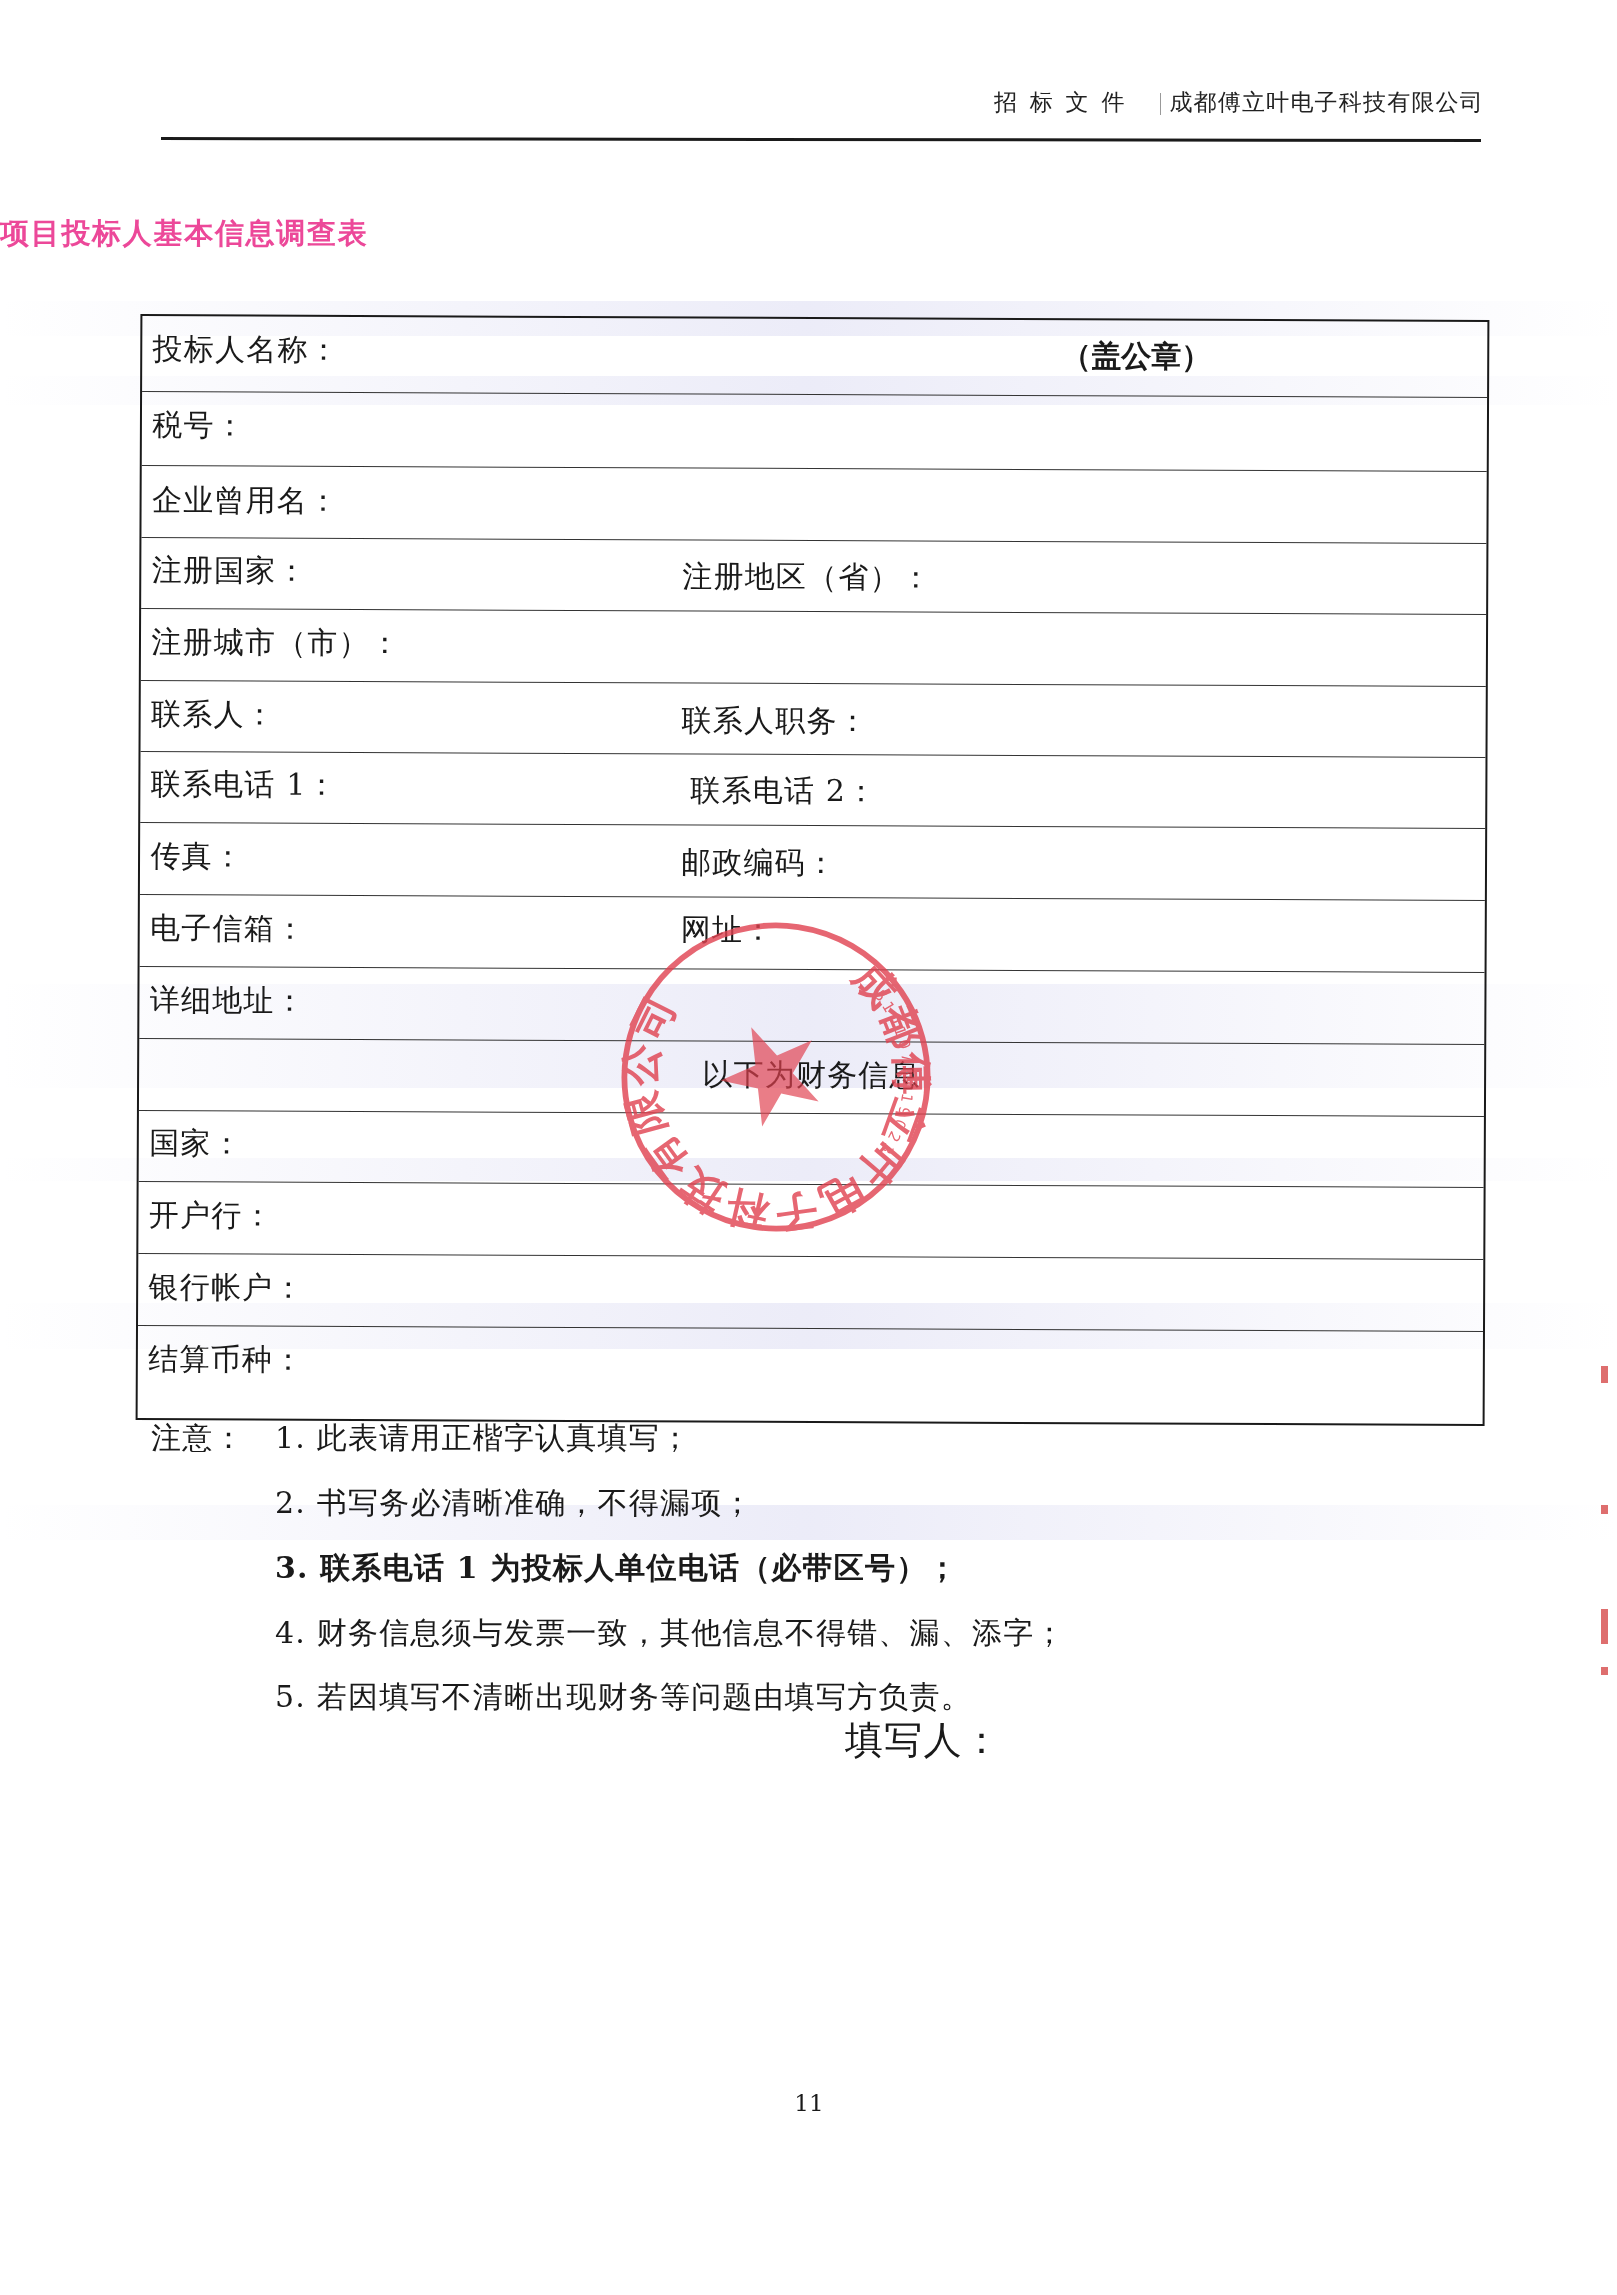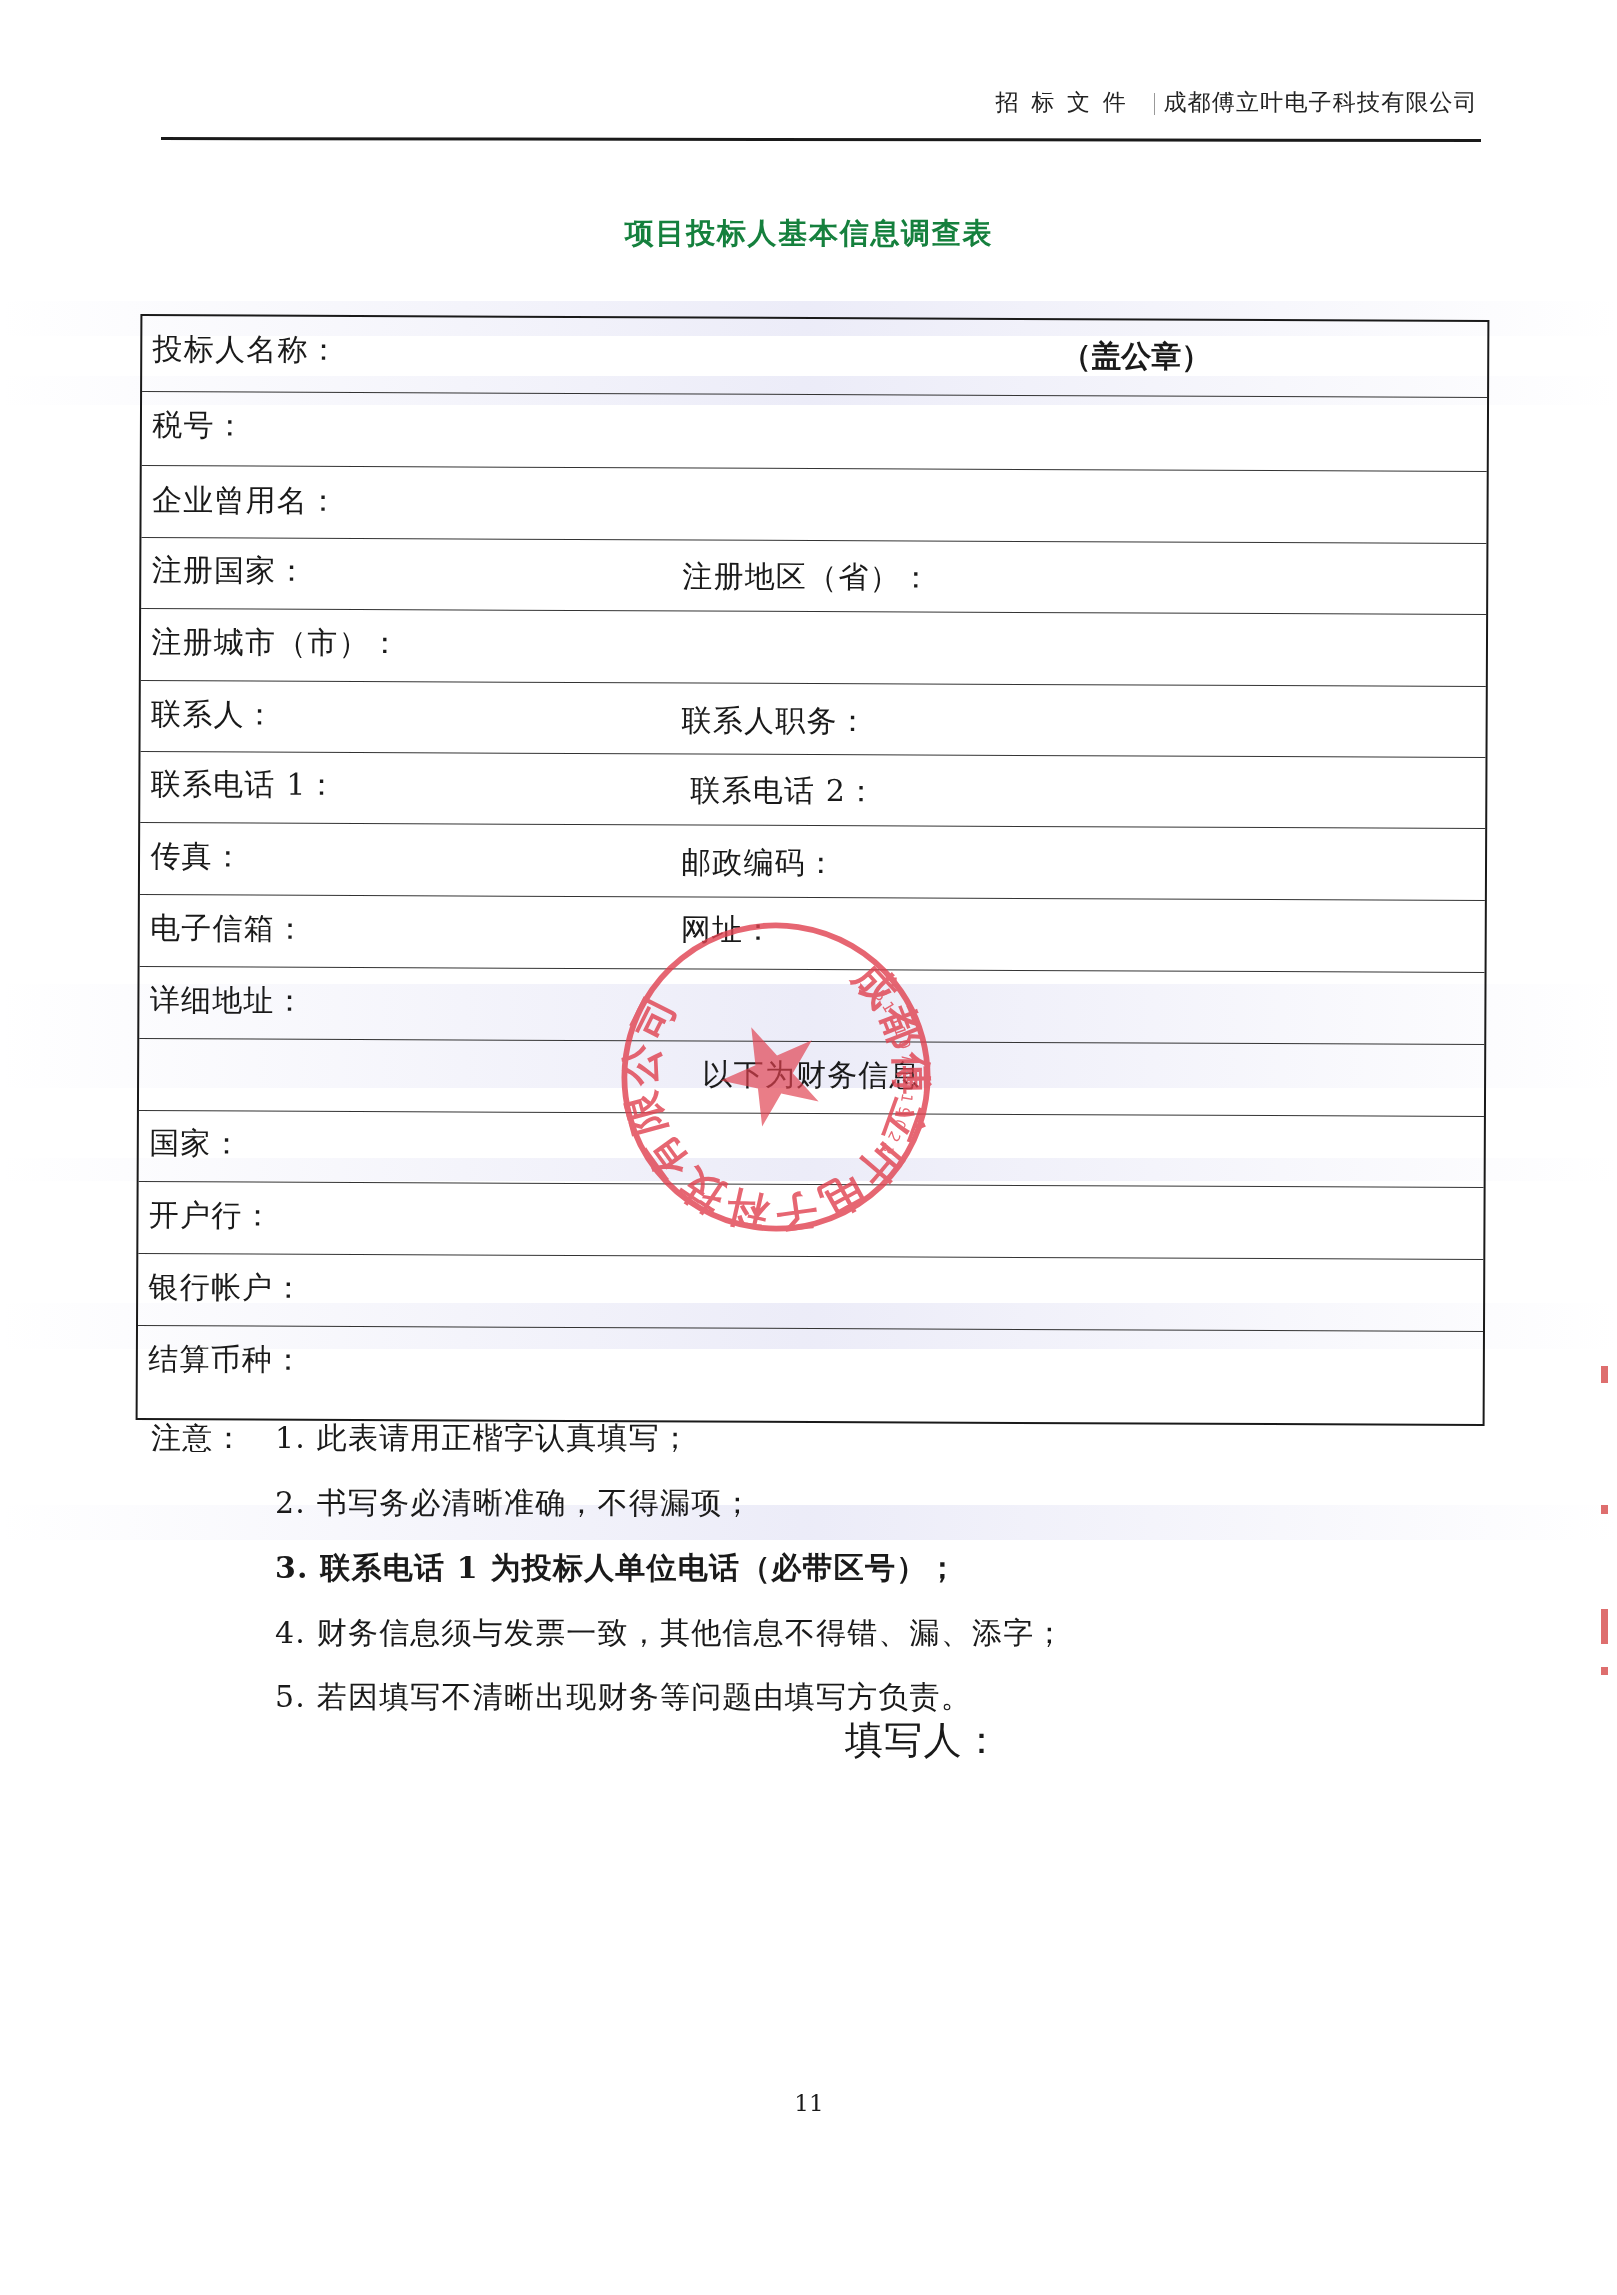--- a/index.html
+++ b/index.html
@@ -2,31 +2,31 @@
 <html style="font-size:9.3px"><head>
 <meta charset="utf-8">
 <style>
   html, body { margin: 0; padding: 0; }
   body {
     width: 1618px; height: 2295px; position: relative; overflow: hidden;
     background: #ffffff; color: #1a1a1a;
     font-family: "DejaVu Serif", "Liberation Serif", serif;
   }
   .header-text {
-    position: absolute; top: 87px; right: 140px;
-    font-family: Liberation Sans, sans-serif;
+    position: absolute; top: 87px; right: 134px;
+    font-family: Liberation Mono, monospace;
     font-size: 23px; letter-spacing: 1.2px; color: #222;
   }
   .header-text .sep { display: inline-block; width: 1.2px; height: 22px; background: #999; margin: 0 8px; vertical-align: middle; }
   .header-text .doc-type span { margin-right: 11.6px; }
   .header-rule { position: absolute; left: 161px; top: 138px; width: 1320px; height: 2.9px; background: #1a1a1a; transform: rotate(0.08deg); }
   .title {
-    position: absolute; top: 214px; left: 0; width: 100%; text-align: center;
+    position: absolute; top: 214px; left: 0; width: 100%; text-align: left;
     font-family: "DejaVu Sans", "Liberation Sans", sans-serif; font-weight: bold;
-    font-size: 29px; letter-spacing: 1.7px; color: #15803d;
+    font-size: 29px; letter-spacing: 1.7px; color: #ec4899;
   }
   .form-table {
     position: absolute; left: 138px; top: 317px; width: 1349px; height: 1106px;
     border: 2.9px solid #1a1a1a; box-sizing: border-box; transform: rotate(0.25deg);
   }
   .row { position: absolute; left: 0; right: 0; border-bottom: 1.7px solid #333; box-sizing: border-box; }
   .row:last-child { border-bottom: none; }
   .cell-label { position: absolute; left: 10.4px; top: 12.7px; font-size: 30px; letter-spacing: 1.2px; }
   .cell-label.right { left: 541px; }
   .seal-note { position: absolute; left: 919px; top: 16px; font-size: 30px; font-weight: bold; }

